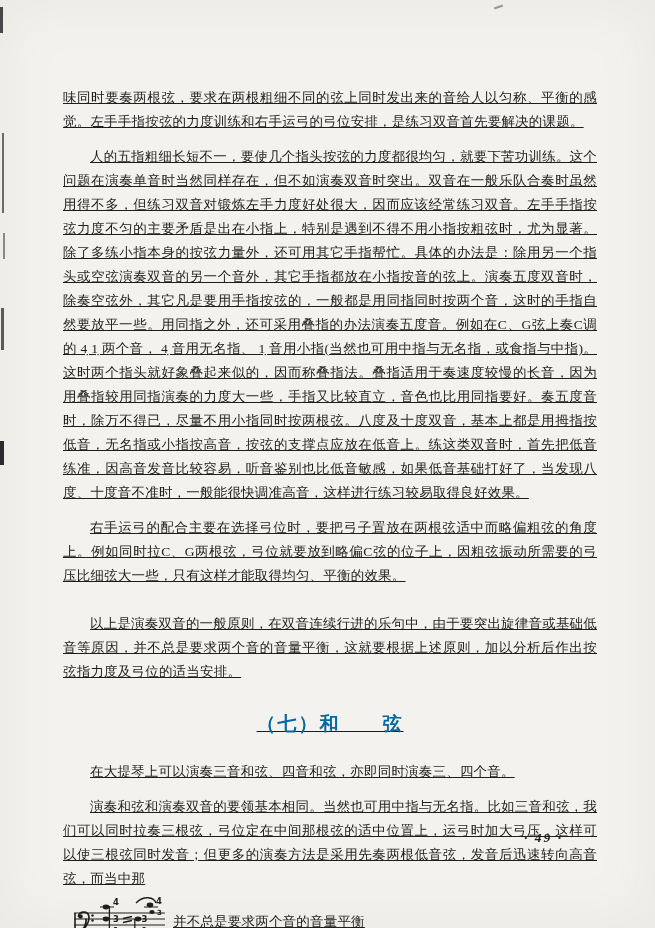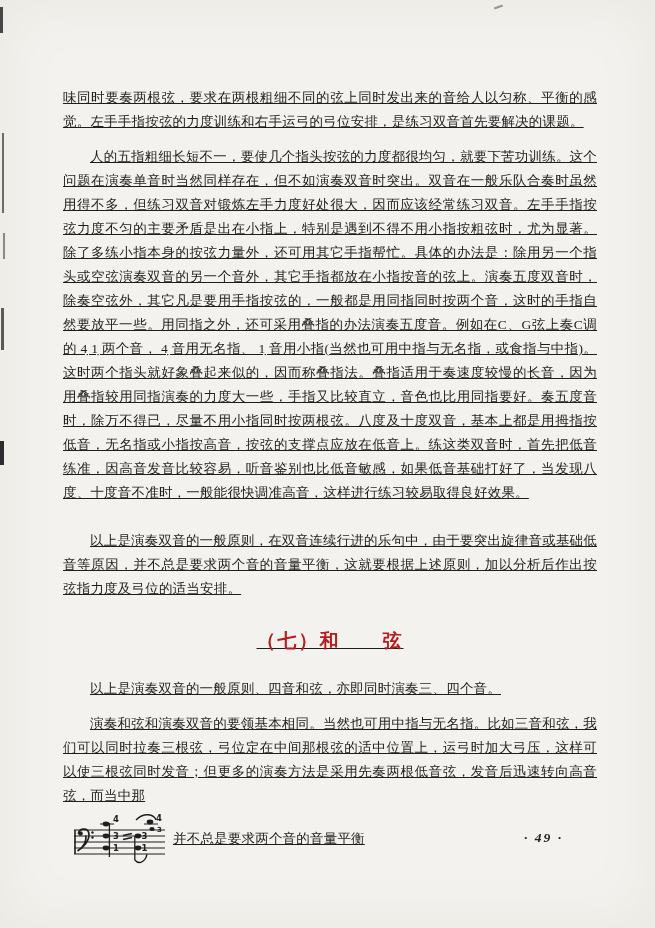--- a/index.html
+++ b/index.html
@@ -43,21 +43,21 @@
   .para + .para { margin-top: 2px; }
   .para.gap-sm { margin-top: 11px; }
   .para.gap-lg { margin-top: 24px; }
 
   .section-heading {
     margin: 28px 0 24px 0;
     text-align: center;
     font-size: 19px;
     font-weight: 700;
     letter-spacing: 2px;
-    color: #b91c1c;
+    color: #0369a1;
   }
 
   .example-row {
     display: flex;
     align-items: center;
     margin-top: 2px;
   }
   .example-row .lead, .example-row .trail { white-space: nowrap; }
   .example-row svg { flex: none; margin: 0 5px; display: block; }
 
@@ -104,26 +104,27 @@
   <div class="scan-mark m4"></div>
   <div class="scan-mark m5"></div>
   <div class="scan-speck"></div>
 
   <div class="content">
 
     <p class="para">味同时要奏两根弦，要求在两根粗细不同的弦上同时发出来的音给人以匀称、平衡的感觉。左手手指按弦的力度训练和右手运弓的弓位安排，是练习双音首先要解决的课题。</p>
 
     <p class="para indent gap-sm">人的五指粗细长短不一，要使几个指头按弦的力度都很均匀，就要下苦功训练。这个问题在演奏单音时当然同样存在，但不如演奏双音时突出。双音在一般乐队合奏时虽然用得不多，但练习双音对锻炼左手力度好处很大，因而应该经常练习双音。左手手指按弦力度不匀的主要矛盾是出在小指上，特别是遇到不得不用小指按粗弦时，尤为显著。除了多练小指本身的按弦力量外，还可用其它手指帮忙。具体的办法是：除用另一个指头或空弦演奏双音的另一个音外，其它手指都放在小指按音的弦上。演奏五度双音时，除奏空弦外，其它凡是要用手指按弦的，一般都是用同指同时按两个音，这时的手指自然要放平一些。用同指之外，还可采用叠指的办法演奏五度音。例如在C、G弦上奏C调的 4̣ 1̣ 两个音， 4̣ 音用无名指、 1̣ 音用小指(当然也可用中指与无名指，或食指与中指)。这时两个指头就好象叠起来似的，因而称叠指法。叠指适用于奏速度较慢的长音，因为用叠指较用同指演奏的力度大一些，手指又比较直立，音色也比用同指要好。奏五度音时，除万不得已，尽量不用小指同时按两根弦。八度及十度双音，基本上都是用拇指按低音，无名指或小指按高音，按弦的支撑点应放在低音上。练这类双音时，首先把低音练准，因高音发音比较容易，听音鉴别也比低音敏感，如果低音基础打好了，当发现八度、十度音不准时，一般能很快调准高音，这样进行练习较易取得良好效果。</p>
 
+    <p class="para indent gap-sm">右手运弓的配合主要在选择弓位时，要把弓子置放在两根弦适中而略偏粗弦的角度上。例如同时拉C、G两根弦，弓位就要放到略偏C弦的位子上，因粗弦振动所需要的弓压比细弦大一些，只有这样才能取得均匀、平衡的效果。</p>
 
     <p class="para indent gap-lg">以上是演奏双音的一般原则，在双音连续行进的乐句中，由于要突出旋律音或基础低音等原因，并不总是要求两个音的音量平衡，这就要根据上述原则，加以分析后作出按弦指力度及弓位的适当安排。</p>
 
     <h2 class="section-heading">（七）和　　弦</h2>
 
-    <p class="para indent">以上是演奏双音的一般原则、四音和弦，亦即同时演奏三、四个音。</p>
+    <p class="para indent">在大提琴上可以演奏三音和弦、四音和弦，亦即同时演奏三、四个音。</p>
 
     <p class="para indent gap-sm">演奏和弦和演奏双音的要领基本相同。当然也可用中指与无名指。比如三音和弦，我们可以同时拉奏三根弦，弓位定在中间那根弦的适中位置上，运弓时加大弓压，这样可以使三根弦同时发音；但更多的演奏方法是采用先奏两根低音弦，发音后迅速转向高音弦，而当中那</p>
 
     <div class="example-row">
 
       <svg width="100" height="58" viewBox="0 0 100 58" aria-hidden="true">
 
         <g>
           <line class="music-stroke" x1="6" y1="20" x2="97" y2="20" stroke-width="1.1"></line>
           <line class="music-stroke" x1="6" y1="26" x2="97" y2="26" stroke-width="1.1"></line>

